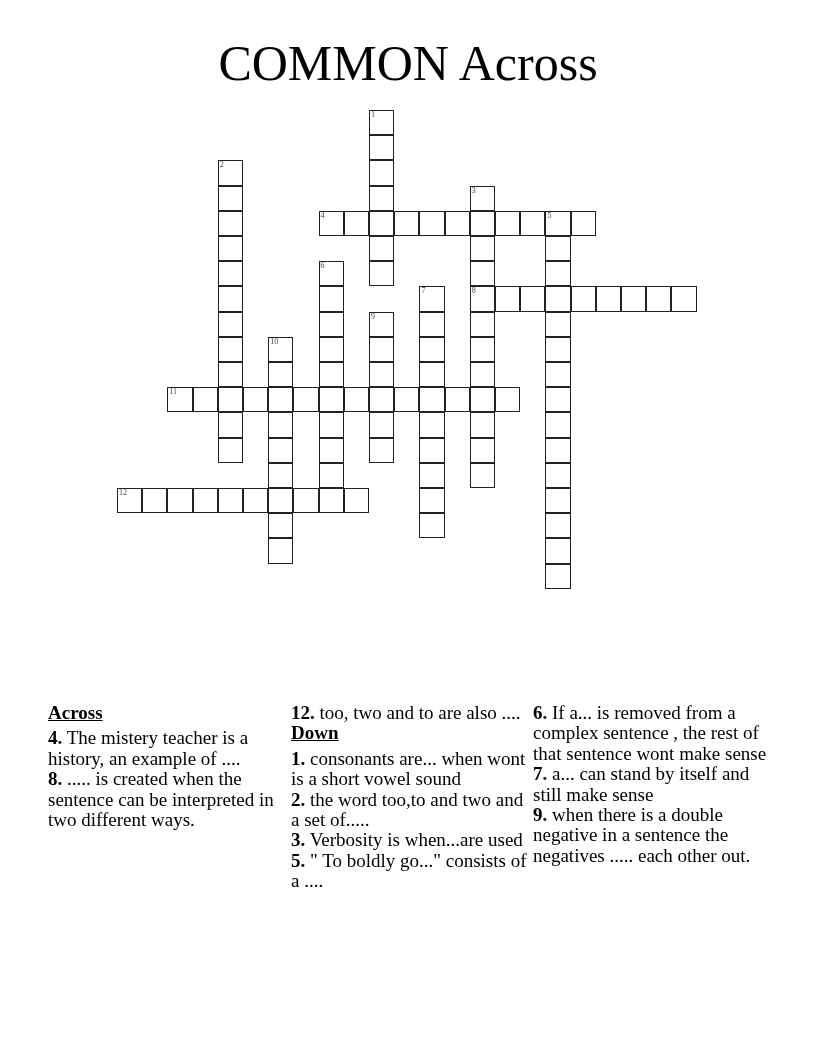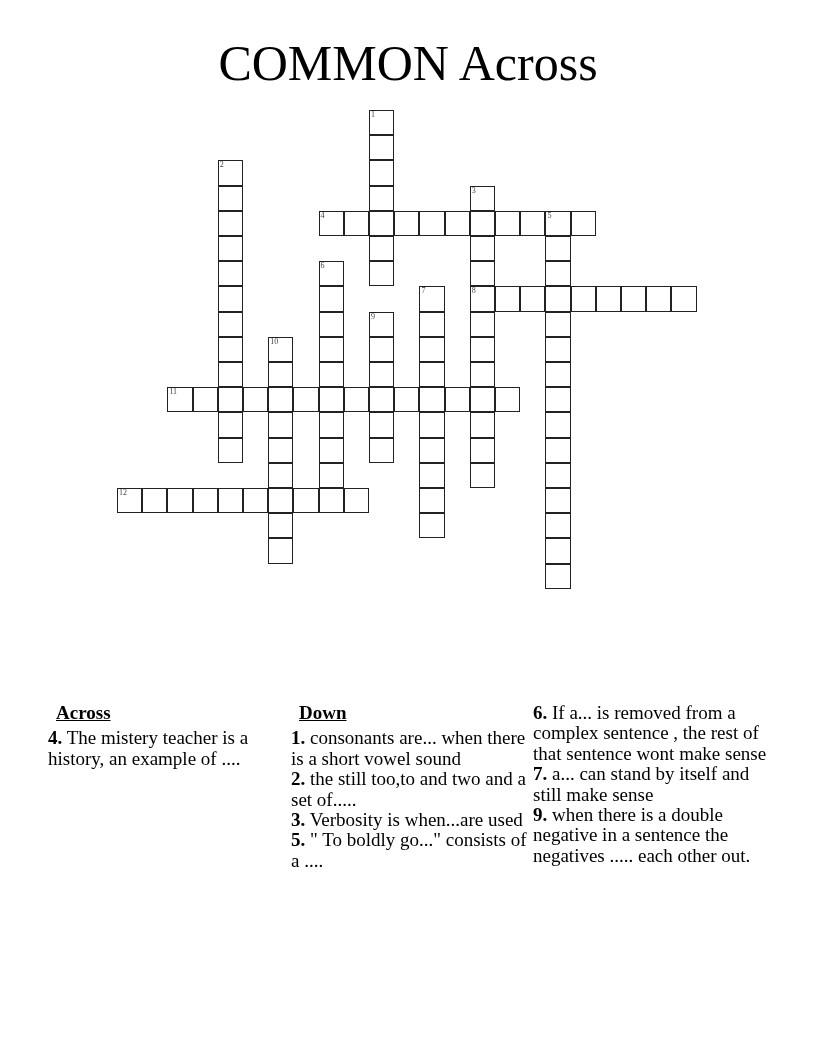--- a/index.html
+++ b/index.html
@@ -63,21 +63,20 @@
       top: 0;
       width: 236px;
     }
     .col1 { left: 0; }
     .col2 { left: 243px; }
     .col3 { left: 485px; }
     .heading {
       font-weight: bold;
       text-decoration: underline;
       margin-bottom: 5px;
-      margin-left: 8px;
     }
     .clue {
       margin: 0;
     }
     .clue b {
       font-weight: bold;
     }
   </style>
 </head>
 <body>
@@ -220,25 +219,27 @@
     <div class="cell" style="left: 217.8px; top: 488px;"></div>
     <div class="cell" style="left: 243px; top: 488px;"></div>
     <div class="cell" style="left: 293.4px; top: 488px;"></div>
     <div class="cell" style="left: 343.8px; top: 488px;"></div>
   </div>
 
 <div class="clues">
   <div class="col col1">
     <div class="heading">Across</div>
     <p class="clue"><b>4.</b><span> The mistery teacher is a history, an example of ....</span></p>
+    <p class="clue"><b>8.</b><span> ..... is created when the sentence can be interpreted in two different ways.</span></p>
   </div>
   <div class="col col2">
+    <p class="clue"><b>12.</b><span> too, two and to are also ....</span></p>
     <div class="heading">Down</div>
-    <p class="clue"><b>1.</b><span> consonants are... when there is a short vowel sound</span></p>
-    <p class="clue"><b>2.</b><span> the still too,to and two and a set of.....</span></p>
+    <p class="clue"><b>1.</b><span> consonants are... when wont is a short vowel sound</span></p>
+    <p class="clue"><b>2.</b><span> the word too,to and two and a set of.....</span></p>
     <p class="clue"><b>3.</b><span> Verbosity is when...are used</span></p>
     <p class="clue"><b>5.</b><span> " To boldly go..." consists of a ....</span></p>
   </div>
   <div class="col col3">
     <p class="clue"><b>6.</b><span> If a... is removed from a complex sentence , the rest of that sentence wont make sense</span></p>
     <p class="clue"><b>7.</b><span> a... can stand by itself and still make sense</span></p>
     <p class="clue"><b>9.</b><span> when there is a double negative in a sentence the negatives ..... each other out.</span></p>
   </div>
 </div>
 

